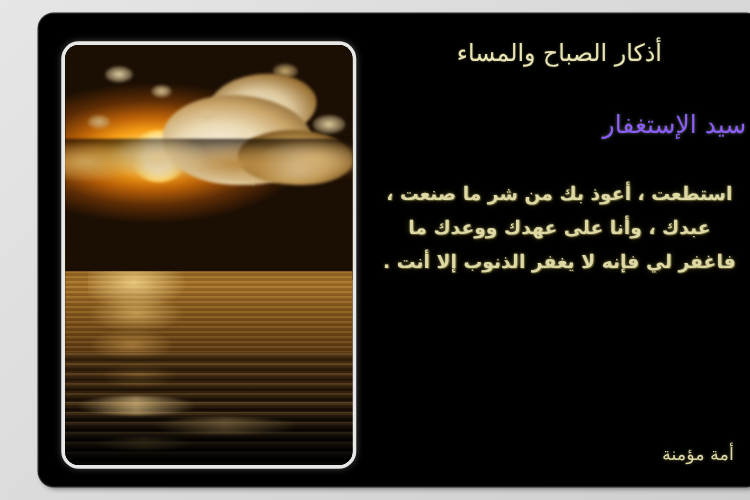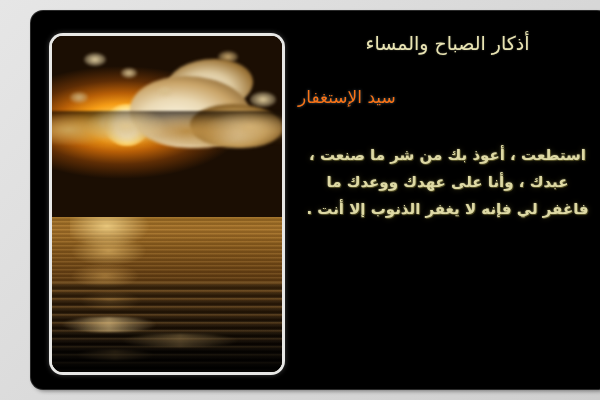--- a/index.html
+++ b/index.html
@@ -213,23 +213,23 @@
     letter-spacing: .5px;
     line-height: 1.2;
     text-shadow: 0 0 2px rgba(233,228,180,.35);
   }
 
   .subtitle {
     position: absolute;
     top: 76px;
     right: 12px;
     left: 12px;
-    text-align: left;
-    color: #f97316;
-    font-size: 17px;
+    text-align: right;
+    color: #8b5cf6;
+    font-size: 20px;
     font-weight: normal;
     line-height: 1.2;
     text-shadow: 0 0 3px rgba(185,204,212,.45);
   }
 
   .body-text {
     position: absolute;
     top: 131px;
     right: 14px;
     left: 14px;
@@ -309,17 +309,18 @@
 
       <div class="subtitle">سيد الإستغفار</div>
 
       <div class="body-text">
         <span class="ln">استطعت ، أعوذ بك من شر ما صنعت ،</span>
         <span class="ln">عبدك ، وأنا على عهدك ووعدك ما</span>
         <span class="ln">فاغفر لي فإنه لا يغفر الذنوب إلا أنت .</span>
       </div>
 
 
+      <div class="signature">أمة مؤمنة</div>
 
     </div>
 
   </div>
 </div>
 
 </body></html>

